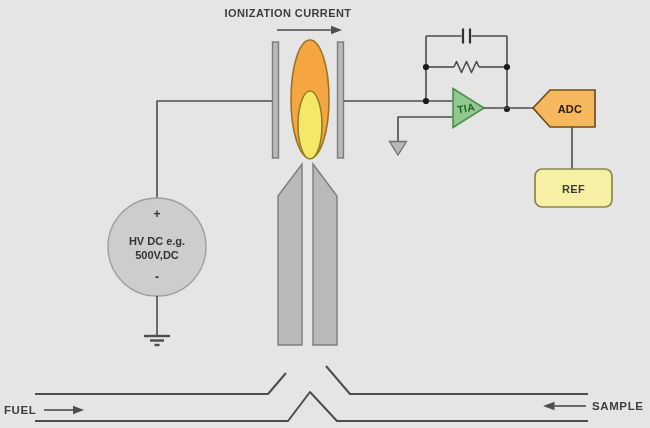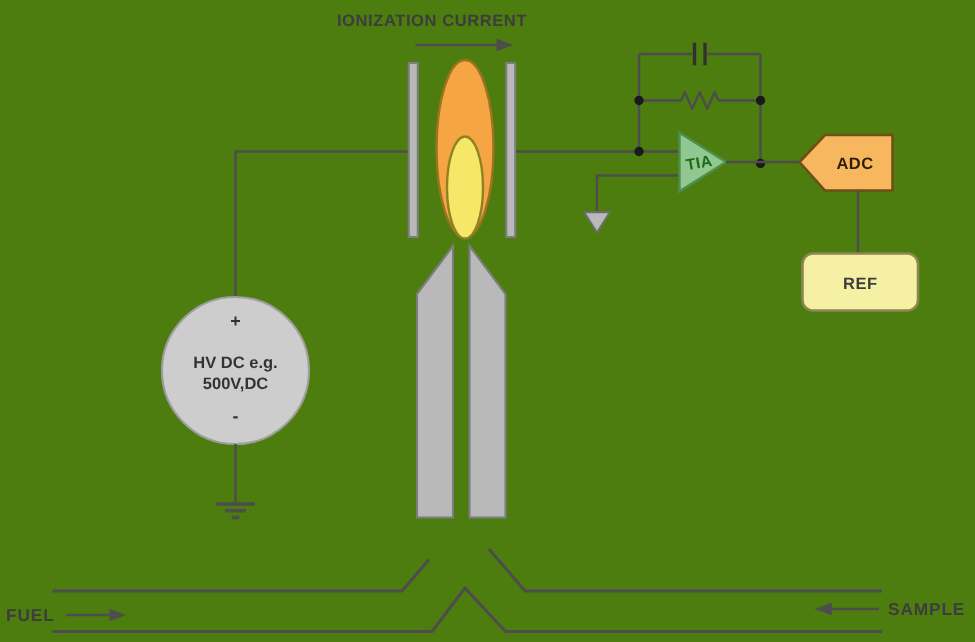--- a/index.html
+++ b/index.html
@@ -1,16 +1,16 @@
 <!DOCTYPE html>
 <html><head>
 <meta charset="utf-8">
 <style>
   html,body{margin:0;padding:0;background:#ffffff;}
-  .stage{width:650px;height:428px;background:#4d7c0f;position:relative;overflow:hidden;}
+  .stage{width:650px;height:428px;background:#e5e5e5;position:relative;overflow:hidden;}
   svg{display:block;}
   .wire{stroke:#4d4d4d;stroke-width:1.6;fill:none;stroke-linejoin:round;stroke-linecap:butt;}
   .wire-thick{stroke:#4d4d4d;stroke-width:2;fill:none;stroke-linejoin:round;}
   .gnd-bar{stroke:#4d4d4d;stroke-width:2.4;}
   .cap-bar{stroke:#303030;stroke-width:2.2;}
   .dot{fill:#1a1a1a;stroke:none;}
   .arrowhead{fill:#4d4d4d;stroke:none;}
   .metal{stroke-width:1.4;}
   .lbl{font-family:"Liberation Sans",sans-serif;font-weight:bold;font-size:11px;fill:#3d3d3d;letter-spacing:.4px;}
   .lbl-flow{font-family:"Liberation Sans",sans-serif;font-weight:bold;font-size:11.5px;fill:#3d3d3d;letter-spacing:.6px;}

